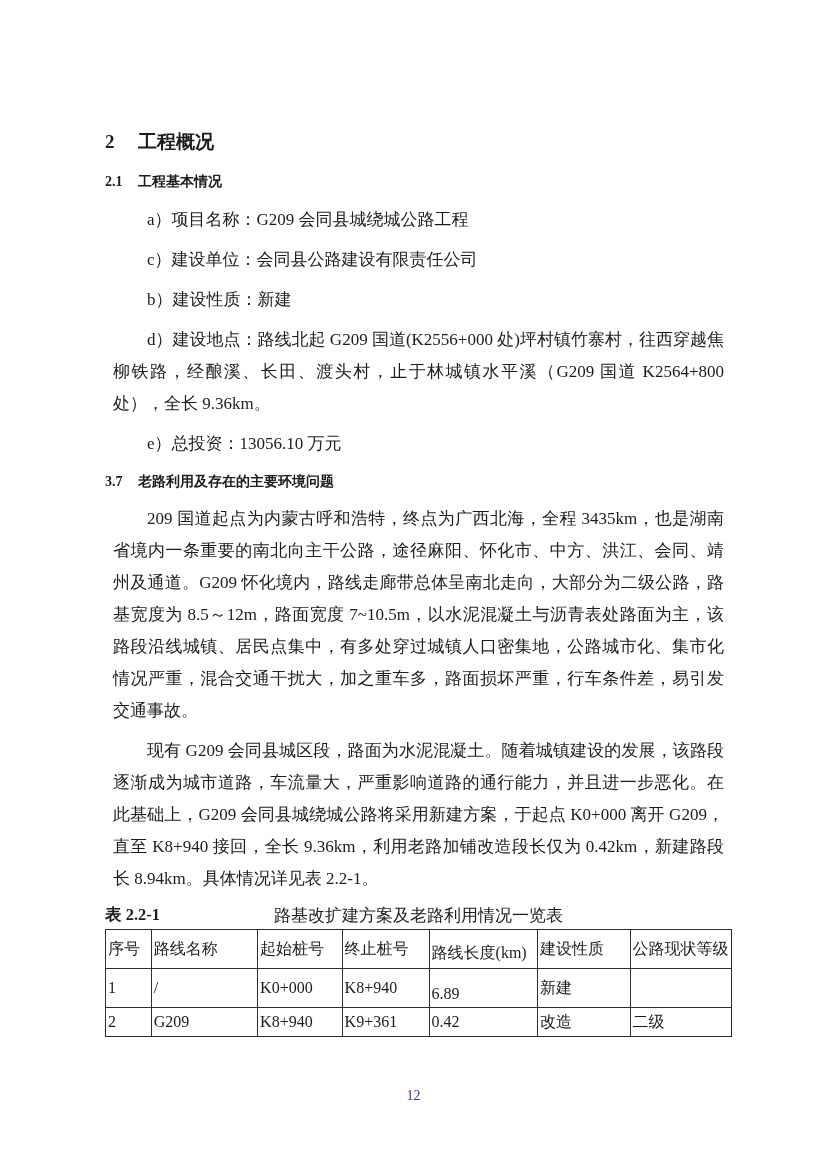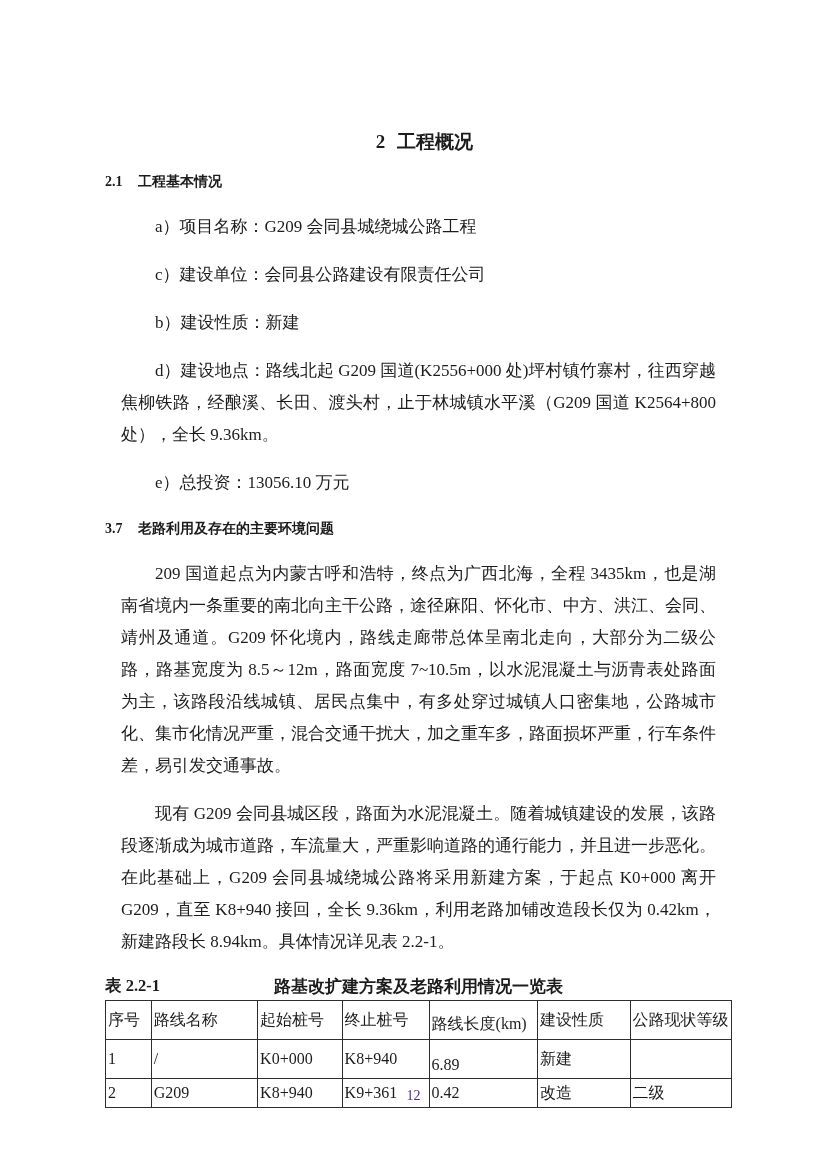--- a/index.html
+++ b/index.html
@@ -20,41 +20,40 @@
     left: 105px;
     top: 128px;
     width: 627px;
   }
   .h1 {
     font-family: "DejaVu Sans", sans-serif;
     font-size: 19px;
     font-weight: bold;
     line-height: 26px;
     margin: 0 0 13px 0;
-    text-align: center;
   }
   .h2 {
     font-family: "DejaVu Sans", sans-serif;
     font-size: 14px;
     font-weight: bold;
     line-height: 26px;
     margin: 0;
   }
   .h2.s21 { margin-bottom: 9px; }
   .h2.s22 { margin-top: 0; margin-bottom: 4px; }
   .hnum {
     display: inline-block;
     min-width: 33px;
     font-family: "Liberation Serif", "DejaVu Serif", serif;
     font-weight: bold;
   }
   p.body-line {
     font-size: 17px;
     line-height: 32px;
-    margin: 16px;
+    margin: 8px;
     text-align: justify;
     text-indent: 2em;
   }
   .caption {
     position: relative;
     margin-top: 4px;
     height: 24px;
     line-height: 24px;
   }
   .caption-label {
@@ -62,21 +61,21 @@
     left: 0;
     top: 0;
     font-size: 16.5px;
     font-weight: bold;
     font-family: "Liberation Serif", "DejaVu Serif", serif;
   }
   .caption-title {
     text-align: center;
     font-family: "DejaVu Sans", sans-serif;
     font-size: 17px;
-    font-weight: bold;
+    font-weight: normal;
   }
   table.data-table {
     width: 100%;
     border-collapse: collapse;
     table-layout: fixed;
     margin-top: 2px;
   }
   table.data-table th,
   table.data-table td {
     border: 1.5px solid #2e2e2e;

